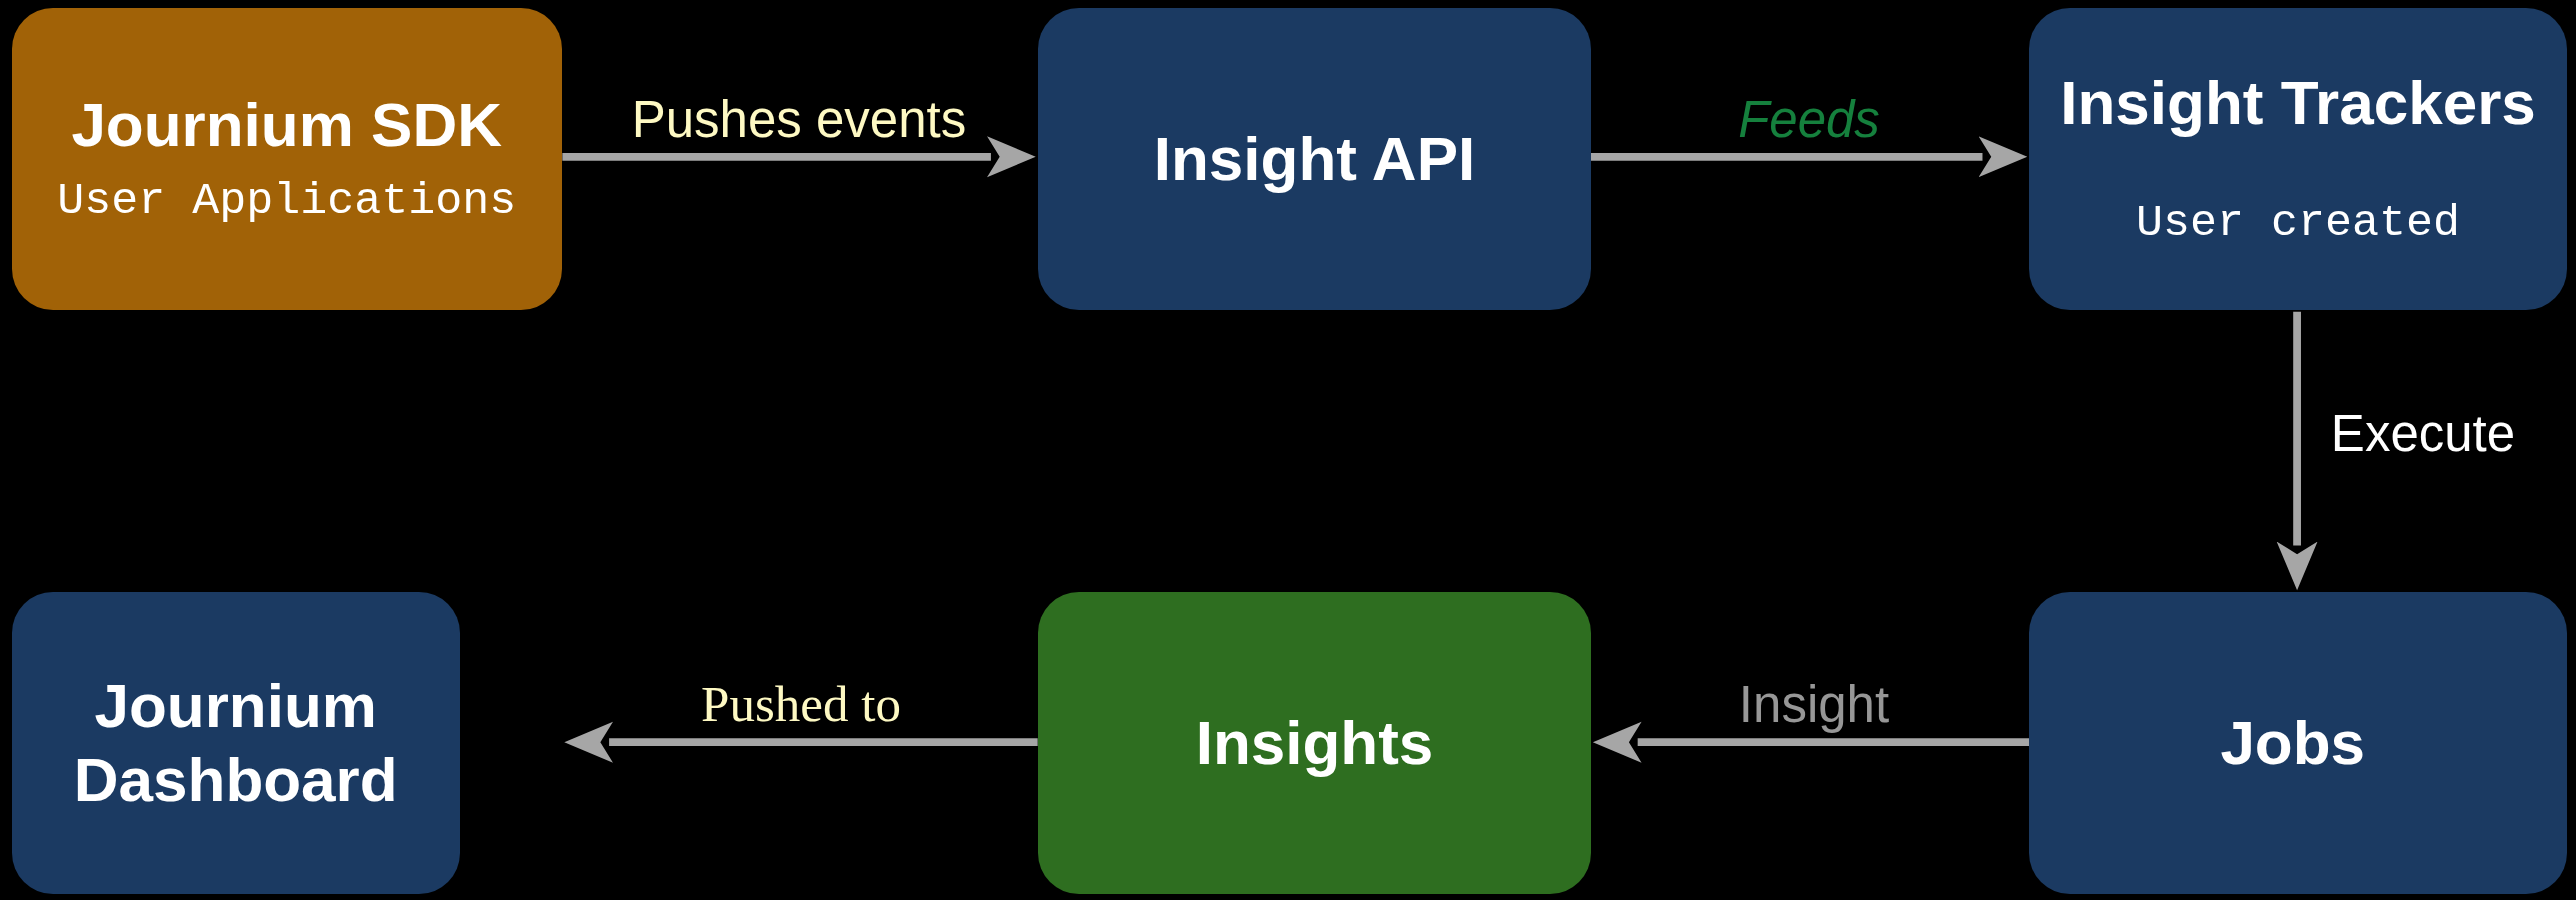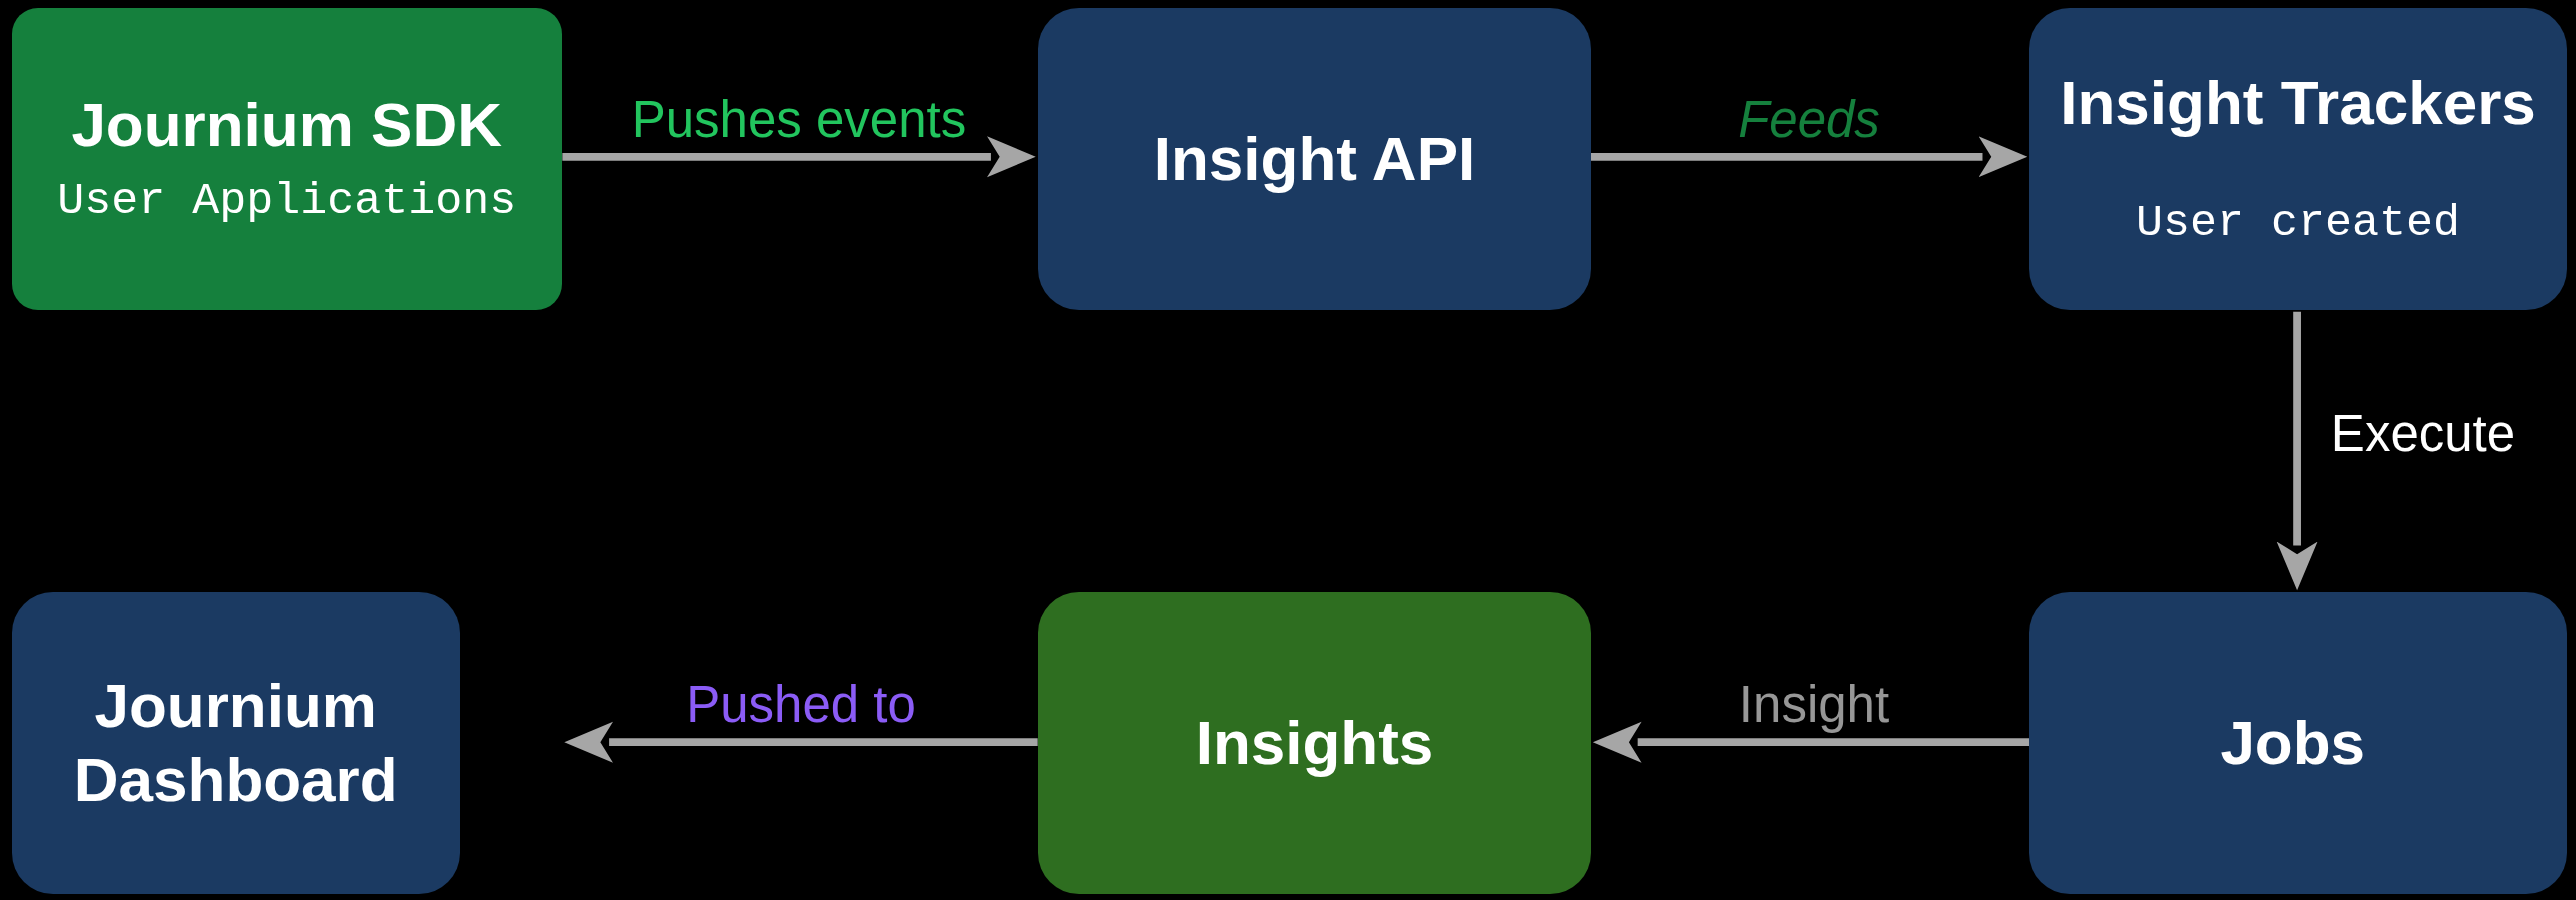--- a/index.html
+++ b/index.html
@@ -74,21 +74,21 @@
         <path d="M0,1 L50,22 L0,43 L13,22 Z" fill="#a6a6a6"></path>
       </marker>
     </defs>
     <line x1="577" y1="161" x2="1017" y2="161" stroke-width="8" marker-end="url(#arrow)" stroke="#a6a6a6"></line>
     <line x1="1633" y1="161" x2="2035" y2="161" stroke-width="8" marker-end="url(#arrow)" stroke="#a6a6a6"></line>
     <line x1="2358" y1="320" x2="2358" y2="560" stroke-width="8" marker-end="url(#arrow)" stroke="#a6a6a6"></line>
     <line x1="2083" y1="762" x2="1681" y2="762" stroke-width="8" marker-end="url(#arrow)" stroke="#a6a6a6"></line>
     <line x1="1065" y1="762" x2="625" y2="762" stroke-width="8" marker-end="url(#arrow)" stroke="#a6a6a6"></line>
   </svg>
 
-  <div class="node n-sdk" style="background-color: #15803d; border-radius: 26px;">
+  <div class="node n-sdk" style="background-color: #a16207;">
     <div class="node-title">Journium SDK</div>
     <div class="node-subtitle">User Applications</div>
   </div>
 
   <div class="node n-api" style="background-color: rgb(27, 58, 98);">
     <div class="node-title">Insight API</div>
   </div>
 
   <div class="node n-trackers" style="background-color: rgb(27, 58, 98); gap: 44px;">
     <div class="node-title">Insight Trackers</div>
@@ -100,20 +100,20 @@
   </div>
 
   <div class="node n-insights" style="background-color: rgb(46, 110, 32);">
     <div class="node-title">Insights</div>
   </div>
 
   <div class="node n-jobs" style="background-color: rgb(27, 58, 98);">
     <div class="node-title">Jobs</div>
   </div>
 
-  <div class="edge-label l-pushes-events" style="color: #22c55e;">Pushes events</div>
+  <div class="edge-label l-pushes-events" style="color: #fef9c3;">Pushes events</div>
   <div class="edge-label l-feeds" style="color: #15803d; font-style: italic;">Feeds</div>
   <div class="edge-label l-execute" style="color: #ffffff;">Execute</div>
   <div class="edge-label l-produce" style="color: rgb(151, 151, 151);">Insight</div>
-  <div class="edge-label l-pushed-to" style="color: #8b5cf6;">Pushed to</div>
+  <div class="edge-label l-pushed-to" style="color: #fef9c3; font-family: Liberation Serif, serif;">Pushed to</div>
 
 </div>
 
 
 </body></html>

